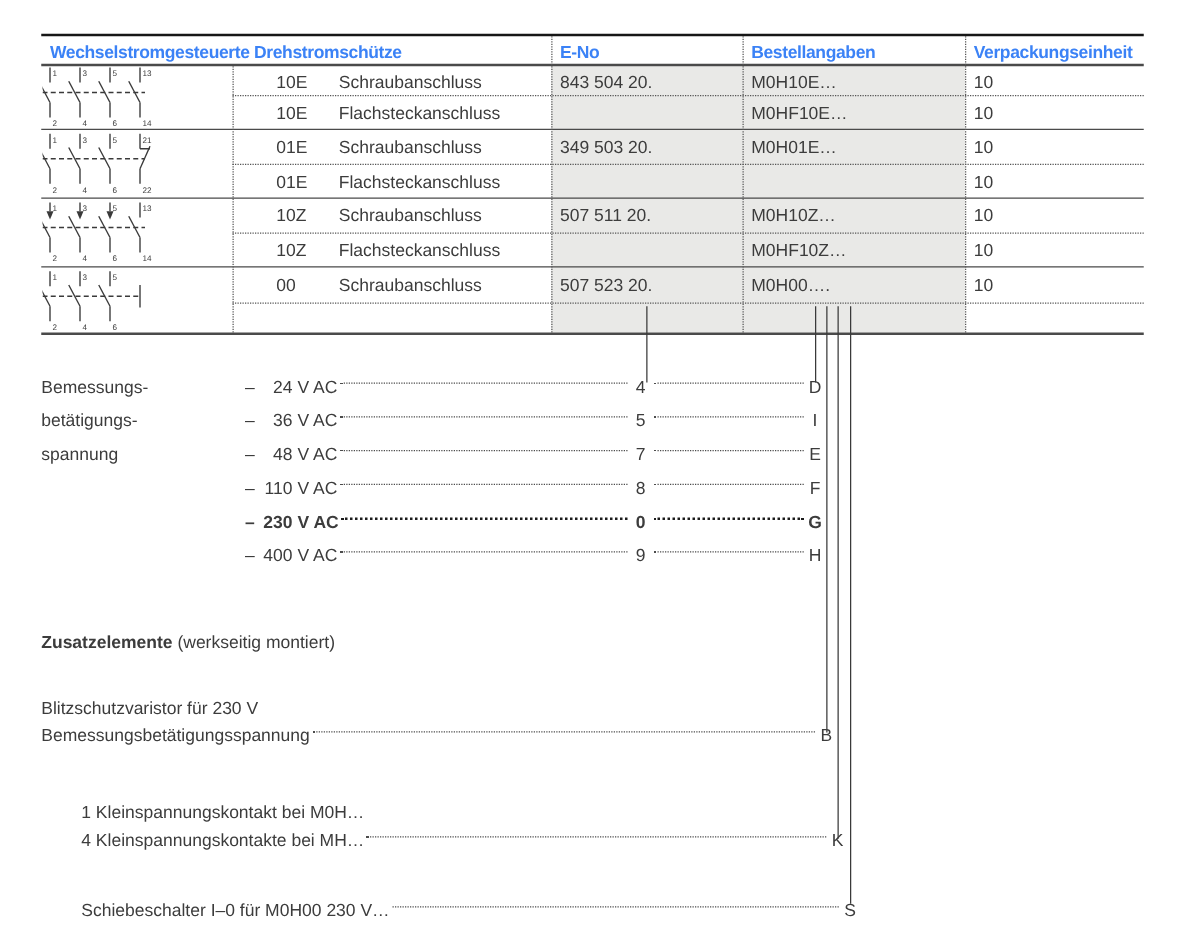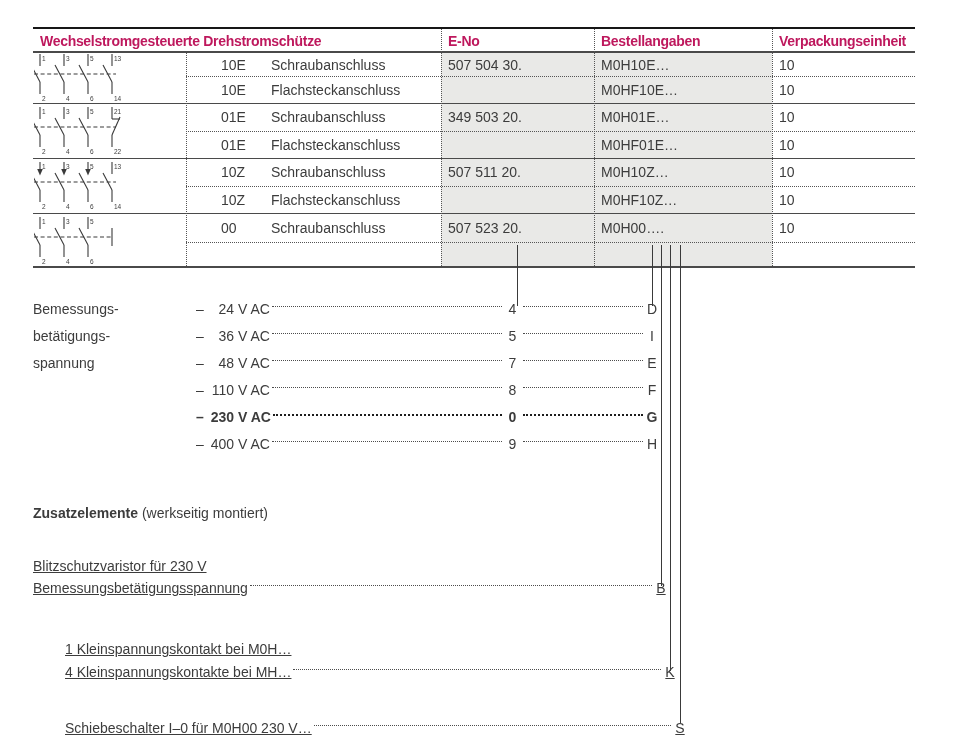--- a/index.html
+++ b/index.html
@@ -20,21 +20,21 @@
   .vdot{width:0;border-left:1px dotted #555;}
   .callout{width:1px;background:#3a3a3a;}
   
   #table{
     position:absolute;left:33px;top:28px;width:882px;height:240px;
     display:grid;
     grid-template-columns:153px 255px 153px 178px 143px;
     grid-template-rows:25px 23px 27px 28px 27px 28px 27px 29px 26px;
   }
   .cell{display:flex;align-items:center;font-size:14px;overflow:hidden;}
-  .hdr{color:#be185d;font-weight:bold;font-size:14px;letter-spacing:-0.3px;}
+  .hdr{color:#3b82f6;font-weight:bold;font-size:14px;letter-spacing:-0.3px;}
   .pad{padding-left:7px;}
   .type{width:50px;flex:none;margin-left:28px;}.c2{grid-column:2}.c3{grid-column:3}.c4{grid-column:4}.c5{grid-column:5}
   .r1{grid-row:1}.r2{grid-row:2}.r3{grid-row:3}.r4{grid-row:4}.r5{grid-row:5}
   .r6{grid-row:6}.r7{grid-row:7}.r8{grid-row:8}
   .hspan{grid-column:1/3;}
   .icon-cell{grid-column:1;display:flex;align-items:center;}
   .ig1{grid-row:2/4}.ig2{grid-row:4/6}.ig3{grid-row:6/8}.ig4{grid-row:8/10}
   .circ{margin-left:1px;}
   .circ line,.circ path,.circ polyline{stroke:#3a3a3a;stroke-width:1.1;fill:none;}
   .circ .dash{stroke-dasharray:4 2.6;}
@@ -53,21 +53,21 @@
   .letter{width:14px;flex:none;text-align:center;}
   .leader{flex:1;border-bottom:1px dotted #4c4c4c;margin:0 2px 5px 2px;}
   .leader.fixed{flex:none;width:120px;}
   .volt-row.bold{font-weight:bold;}
   .volt-row.bold .leader{border-bottom:2px dotted #1c1c1c;margin-bottom:4px;}
   
   .heading{left:33px;top:505px;font-size:14px;}
   .heading b{font-weight:bold;}
   .block{left:33px;}
   .xline{height:28px;display:flex;align-items:flex-end;}
-  .xrow{height:28px;text-decoration:underline;}
+  .xrow{height:28px;}
   .k .xline,.k .xrow,.s .xrow{height:29px;margin-left:32px;}
 </style>
 </head>
 <body>
 
 <div class="abs shade"></div>
 <div class="abs top-border"></div>
 <div class="abs hdr-underline"></div>
 <div class="abs group-sep" style="top:103px"></div>
 <div class="abs group-sep" style="top:158px"></div>
@@ -110,21 +110,21 @@
       <text x="8" y="49">2</text>
         <text x="32" y="49">4</text>
       <text x="56" y="49">6</text>
         <text x="80" y="49">14</text>
     </svg>
   </div>
   <div class="cell r2 c2 pad">
     <span class="type">10E</span>
     <span>Schraubanschluss</span>
   </div>
-  <div class="cell r2 c3 pad">507 504 30.</div>
+  <div class="cell r2 c3 pad">843 504 20.</div>
   <div class="cell r2 c4 pad">M0H10E…</div>
   <div class="cell r2 c5 pad">10</div>
   <div class="cell r3 c2 pad">
     <span class="type">10E</span>
     <span>Flachsteckanschluss</span>
   </div>
   <div class="cell r3 c4 pad">M0HF10E…</div>
   <div class="cell r3 c5 pad">10</div>
 
   <div class="icon-cell ig2">
@@ -157,21 +157,20 @@
     <span class="type">01E</span>
     <span>Schraubanschluss</span>
   </div>
   <div class="cell r4 c3 pad">349 503 20.</div>
   <div class="cell r4 c4 pad">M0H01E…</div>
   <div class="cell r4 c5 pad">10</div>
   <div class="cell r5 c2 pad">
     <span class="type">01E</span>
     <span>Flachsteckanschluss</span>
   </div>
-  <div class="cell r5 c4 pad">M0HF01E…</div>
   <div class="cell r5 c5 pad">10</div>
 
   <div class="icon-cell ig3">
     <svg class="circ" width="150" height="52" viewBox="0 0 150 52">
       <path class="dash" d="M0 22 H82"></path>
       <line x1="6" y1="2" x2="6" y2="9"></line>
         <polygon points="3.2,9 8.8,9 6,15.5"></polygon>
         <line x1="6" y1="30" x2="6" y2="42"></line>
         <line x1="6" y1="30" x2="-3" y2="13"></line>
       <line x1="30" y1="2" x2="30" y2="9"></line>

